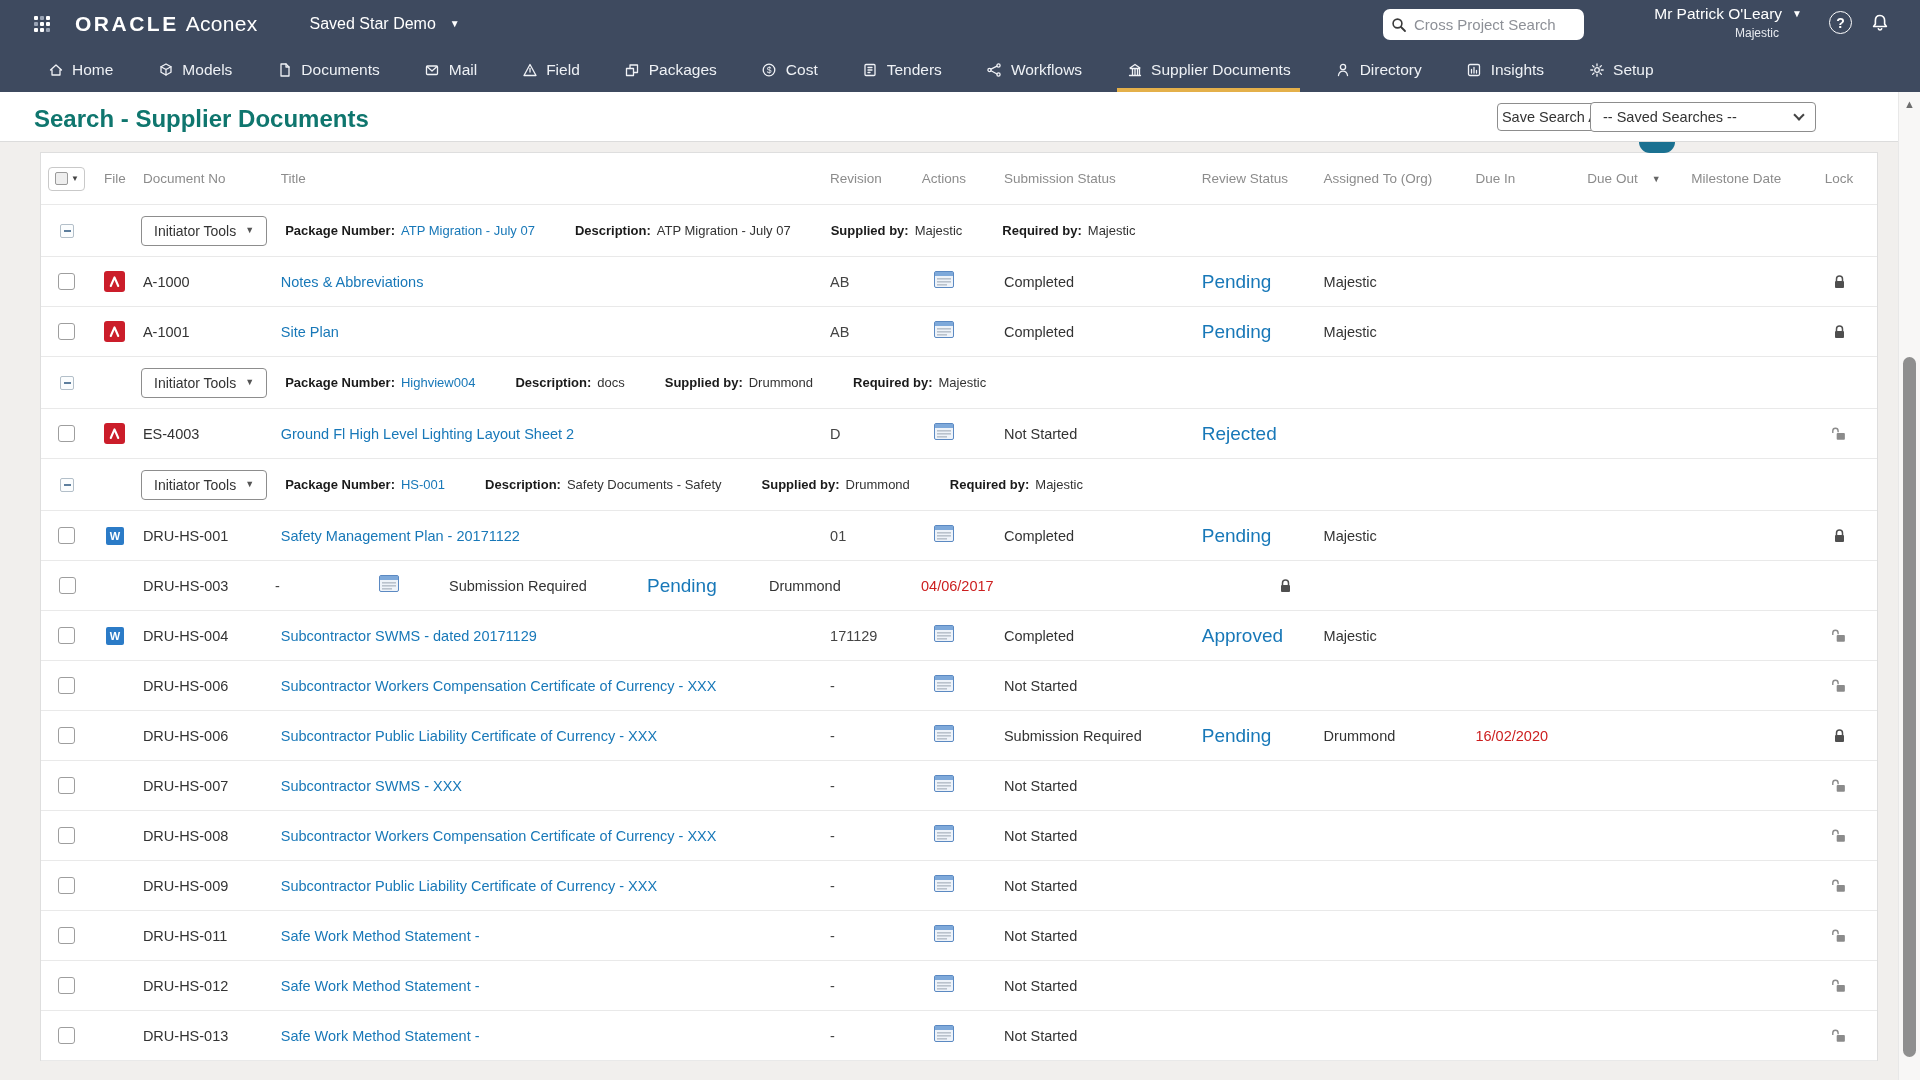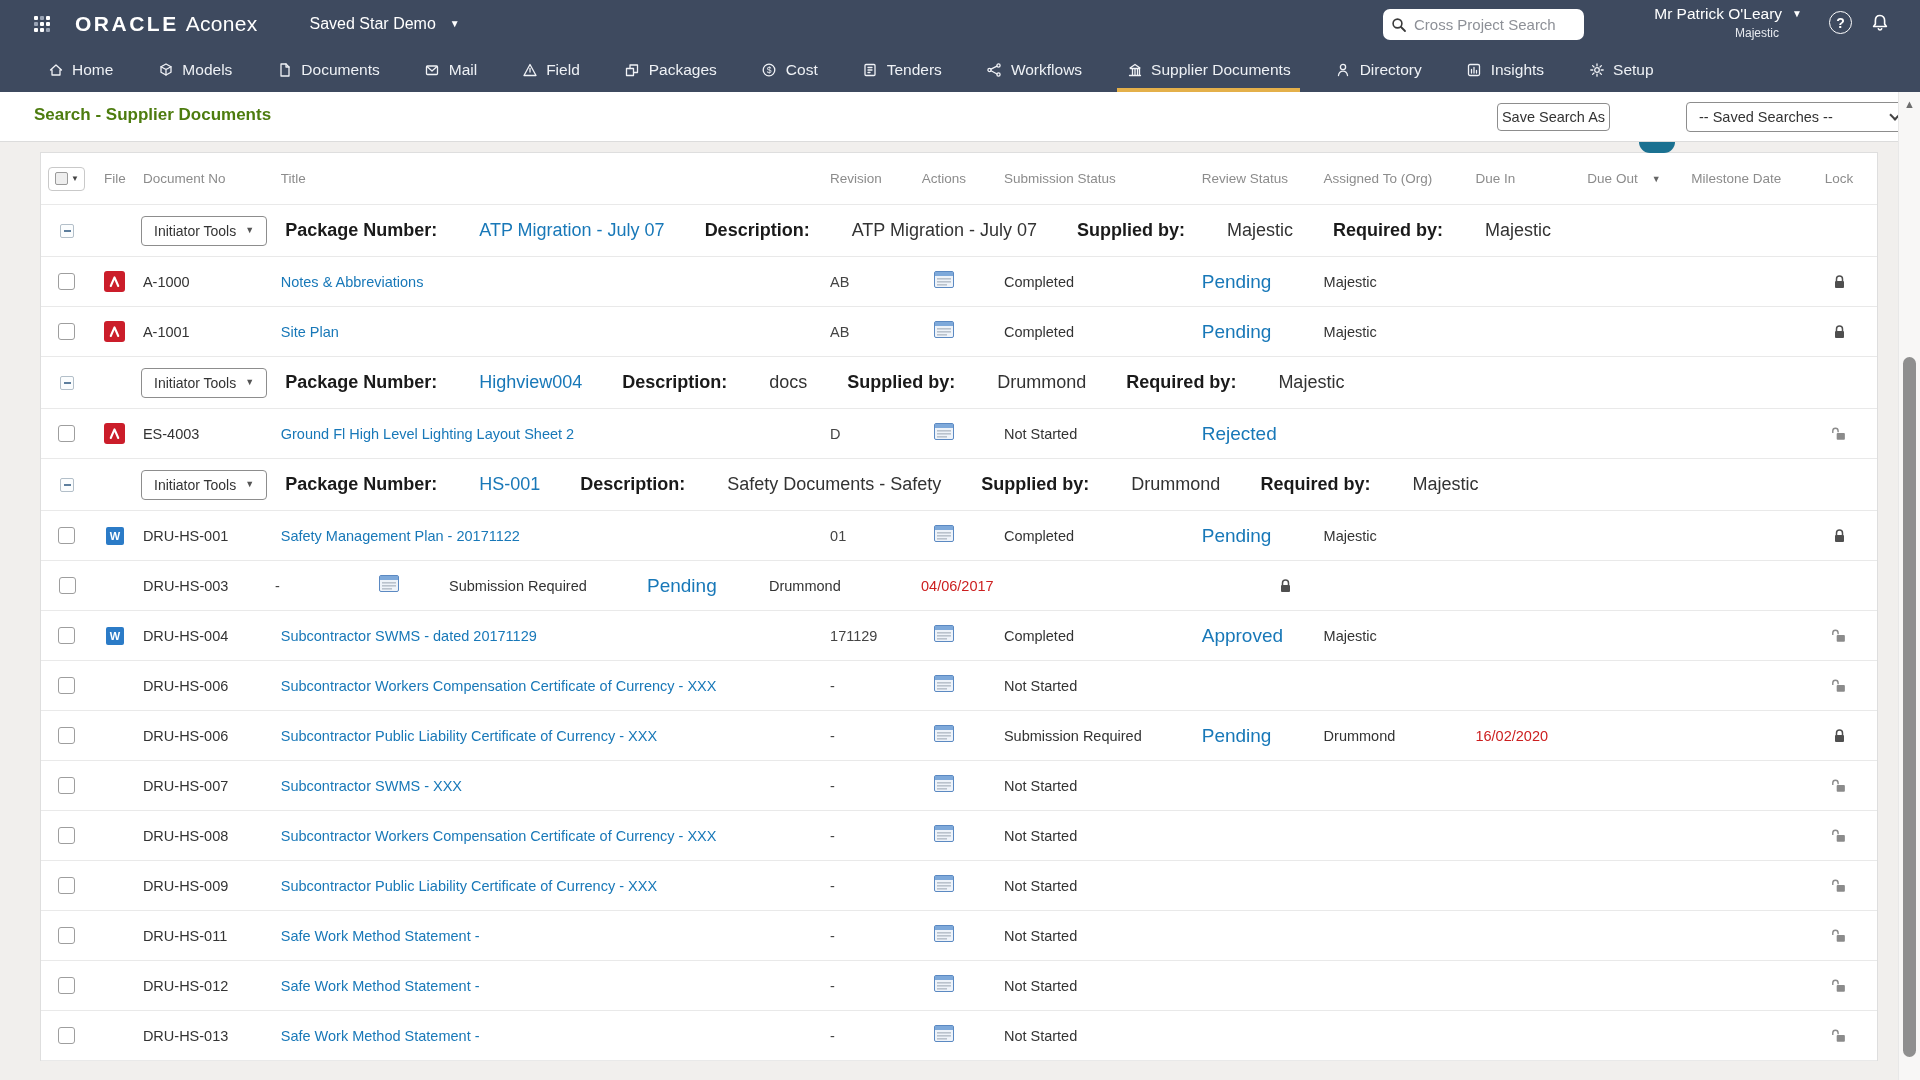--- a/index.html
+++ b/index.html
@@ -33,25 +33,25 @@
 
   
   .navbar { height:44px; background:#3e4a5f; display:flex; align-items:stretch; padding-left:38px; }
   .nav-item { display:flex; align-items:center; gap:8px; color:#eef1f5; font-size:15.5px;
     padding:0 9px; margin-right:26px; cursor:pointer; white-space:nowrap; border-bottom:4px solid transparent; padding-top:4px;}
   .nav-item.active { border-bottom-color:#e4b04a; }
   .nav-ic { width:17px; height:17px; display:flex; align-items:center; justify-content:center; }
 
   
   .pagehead { height:50px; background:#fff; border-bottom:1px solid #dcdcdc; position:relative; }
-  .page-title { position:absolute; left:34px; top:13px; font-size:17px; font-weight:bold; color:#4d7c0f; }
+  .page-title { position:absolute; left:34px; top:13px; font-size:24px; font-weight:bold; color:#0f766e; }
   .btn { position:absolute; background:#fff; border:1px solid #8d8d8d; border-radius:4px;
     font-size:14.5px; color:#333; cursor:pointer; font-family:"Liberation Sans",sans-serif; }
   .save-btn { left:1497px; top:11px; width:113px; height:28px; }
-  .saved-sel { left:1686px; top:10px; width:226px; height:30px; display:flex; align-items:center;
+  .saved-sel { left:1590px; top:10px; width:226px; height:30px; display:flex; align-items:center;
     justify-content:space-between; padding:0 12px; }
   .chev { width:8px; height:8px; border-right:2px solid #444; border-bottom:2px solid #444;
     transform:rotate(45deg); margin-top:-4px; }
   .collapse-handle { position:absolute; left:1639px; top:142px; width:36px; height:11px;
     background:#1b7191; border-radius:0 0 18px 18px; cursor:pointer; z-index:5; }
 
   
   .content { position:relative; height:938px; }
   .panel { position:absolute; left:40px; top:10px; width:1838px; background:#fff;
     border:1px solid #dedede; border-bottom:none; }
@@ -95,21 +95,21 @@
   .due-red { color:#cc1f1f; font-size:14.5px; }
 
   .file-pdf { width:21px; height:21px; background:#cb1d2a; border-radius:3px;
     display:flex; align-items:center; justify-content:center; }
   .file-word { width:18px; height:18px; background:#2b7bc7; border-radius:2px;
     display:flex; align-items:center; justify-content:center; color:#fff; font-size:11px; font-weight:bold; }
 
   .itools { position:static; width:auto; height:30px; padding:0 12px; margin-left:48px;
     display:flex; align-items:center; gap:9px; font-size:14px; }
   .itools .caret { color:#555; font-size:9px; }
-  .gtext { display:flex; align-items:center; margin-left:18px; font-size:18px; color:#333; white-space:nowrap;gap:36px; }
+  .gtext { display:flex; align-items:center; margin-left:18px; font-size:13px; color:#333; white-space:nowrap; }
   .gtext b { color:#1a1a1a; margin-right:6px; }
   .gseg { display:flex; align-items:center; margin-right:22px; }
 
   
   .vscroll { position:absolute; right:0; top:92px; width:22px; height:988px; background:#f8f7f6;
     border-left:1px solid #e8e8e8; z-index:10; }
   .vscroll .arrow { position:absolute; top:6px; left:0; width:100%; text-align:center;
     color:#6e6e6e; font-size:11px; cursor:pointer; }
   .vscroll .thumb { position:absolute; left:4px; top:265px; width:13px; height:700px;
     background:#8f8f8f; border-radius:7px; cursor:pointer; }

